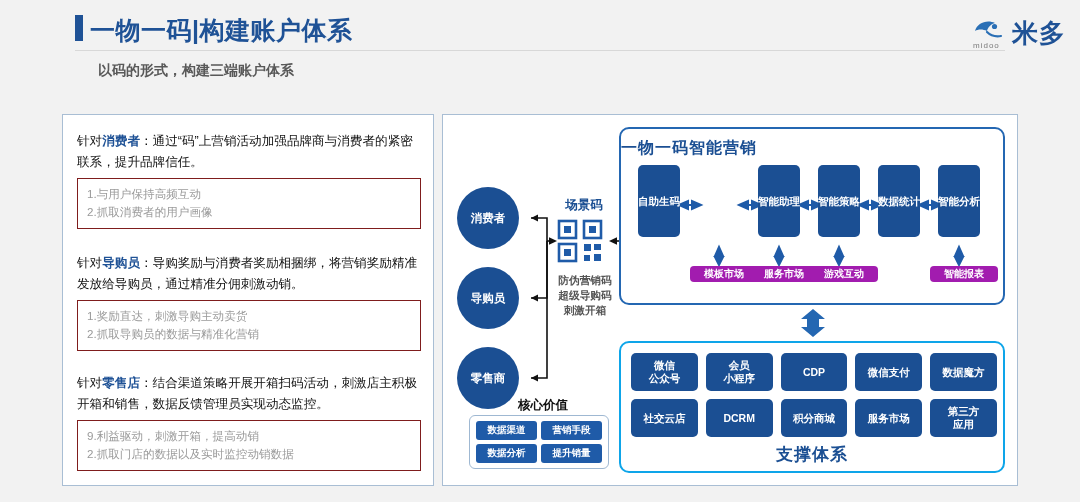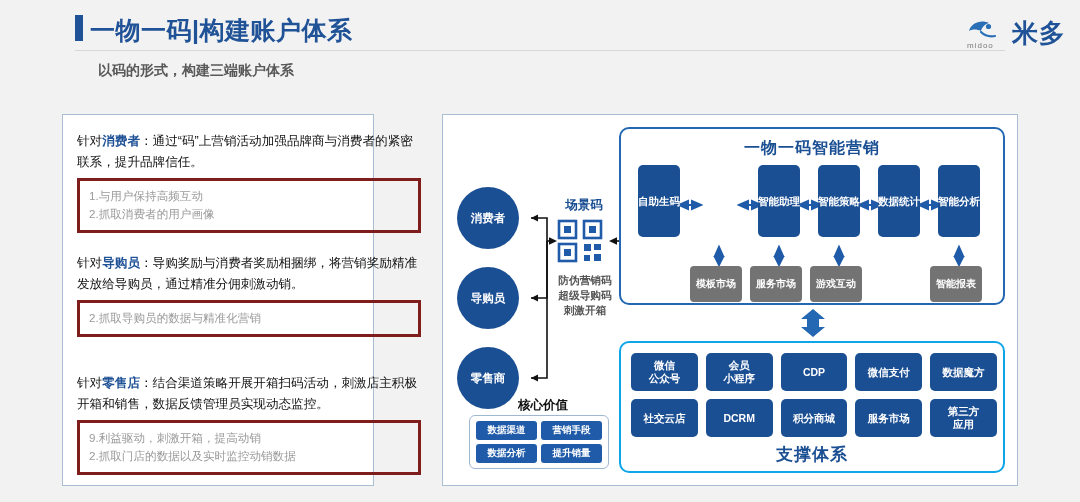--- a/index.html
+++ b/index.html
@@ -17,35 +17,35 @@
   #page-title {
     position: absolute; left: 90px; top: 14px;
     font-size: 25px; font-weight: bold; color: #1f5296;
     letter-spacing: 0.5px; white-space: nowrap;
   }
   #title-rule { position: absolute; left: 75px; top: 50px; width: 930px; height: 1px; background: #d8d8d8; }
   #page-subtitle {
     position: absolute; left: 98px; top: 62px;
     font-size: 14px; font-weight: bold; color: #595959; white-space: nowrap;
   }
-  #logo { position: absolute; right: 14px; top: 16px; display: flex; align-items: center; gap: 7px; }
+  #logo { position: absolute; right: 14px; top: 16px; display: flex; align-items: center; gap: 1px; }
   #logo-mark { position: relative; width: 40px; height: 34px; }
   #logo-text { font-size: 26px; font-weight: bold; color: #1f5296; letter-spacing: 1px; }
 
   
   .panel { position: absolute; background: #ffffff; border: 1px solid #a9bed4; }
-  #left-panel  { left: 62px;  top: 114px; width: 312px; height: 372px; }
+  #left-panel  { left: 62px;  top: 114px; width: 372px; height: 372px; }
   #right-panel { left: 442px; top: 114px; width: 576px; height: 372px; }
 
   
   .seg { position: absolute; left: 14px; width: 344px; }
   .seg-title { font-size: 12.6px; line-height: 21px; color: #111; font-weight: normal; }
   .seg-title b { color: #1f5296; font-weight: bold; }
   .seg-note {
-    margin-top: 5px; border: 3px solid #7f1d1d; padding: 6px 9px 7px 9px;
+    margin-top: 5px; border: 1px solid #7f1d1d; padding: 6px 9px 7px 9px;
     font-size: 11.6px; line-height: 18px; color: #9a9a9a;
   }
   #seg1 { top: 16px; }
   #seg2 { top: 138px; }
   #seg3 { top: 258px; }
 
   
   .circle {
     position: absolute; width: 62px; height: 62px; border-radius: 50%;
     background: #1b4f93; color: #fff; font-size: 11.5px; font-weight: bold;
@@ -79,33 +79,33 @@
     border-radius: 3px; display: flex; align-items: center; justify-content: center;
   }
   #left-col-svg { position: absolute; left: 0; top: 0; width: 200px; height: 372px; pointer-events: none; }
 
   
   #mk-card {
     position: absolute; left: 176px; top: 12px; width: 386px; height: 178px;
     border: 2px solid #2467b2; border-radius: 10px; background: #fff;
   }
   #mk-title {
-    position: absolute; left: 0; top: 9px; width: 100%; text-align: center;
+    position: absolute; left: 0; top: 9px; width: 100%; 
     font-size: 16px; font-weight: bold; color: #1b4f93; letter-spacing: 1px;
   }
   .flow-box {
     position: absolute; top: 36px; width: 42px; height: 72px; border-radius: 5px;
     background: #1b4f93; color: #fff; font-size: 10.5px; line-height: 13px;
     font-weight: bold; text-align: center;
     display: flex; align-items: center; justify-content: center;
   }
   .sub-box {
-    position: absolute; top: 137px; height: 36px; border-radius: 4px;
-    background: #737373; color: #fff; font-size: 10px; font-weight: bold;
-    display: flex; align-items: center; justify-content: center; padding: 0 6px;
+    position: absolute; top: 137px; height: 16px; border-radius: 4px;
+    background: #a21caf; color: #fff; font-size: 10px; font-weight: bold;
+    display: flex; align-items: center; justify-content: center; padding: 0 14px;
   }
   #mk-svg { position: absolute; left: 0; top: 0; width: 386px; height: 178px; pointer-events: none; }
 
   
   #big-arrow { position: absolute; left: 352px; top: 194px; width: 36px; height: 28px; }
 
   
   #sp-card {
     position: absolute; left: 176px; top: 226px; width: 386px; height: 132px;
     border: 2px solid #0ea5e9; border-radius: 10px; background: #fff;
@@ -154,20 +154,21 @@
       <div class="seg-title"><span>针对</span><b>消费者</b><span>：通过“码”上营销活动加强品牌商与消费者的紧密联系，提升品牌信任。</span></div>
       <div class="seg-note">
         <div>1.与用户保持高频互动</div>
         <div>2.抓取消费者的用户画像</div>
       </div>
     </div>
 
     <div class="seg" id="seg2">
       <div class="seg-title"><span>针对</span><b>导购员</b><span>：导购奖励与消费者奖励相捆绑，将营销奖励精准发放给导购员，通过精准分佣刺激动销。</span></div>
       <div class="seg-note">
+        <div>1.奖励直达，刺激导购主动卖货</div>
         <div>2.抓取导购员的数据与精准化营销</div>
       </div>
     </div>
 
     <div class="seg" id="seg3">
       <div class="seg-title"><span>针对</span><b>零售店</b><span>：结合渠道策略开展开箱扫码活动，刺激店主积极开箱和销售，数据反馈管理员实现动态监控。</span></div>
       <div class="seg-note">
         <div>9.利益驱动，刺激开箱，提高动销</div>
         <div>2.抓取门店的数据以及实时监控动销数据</div>
       </div>

